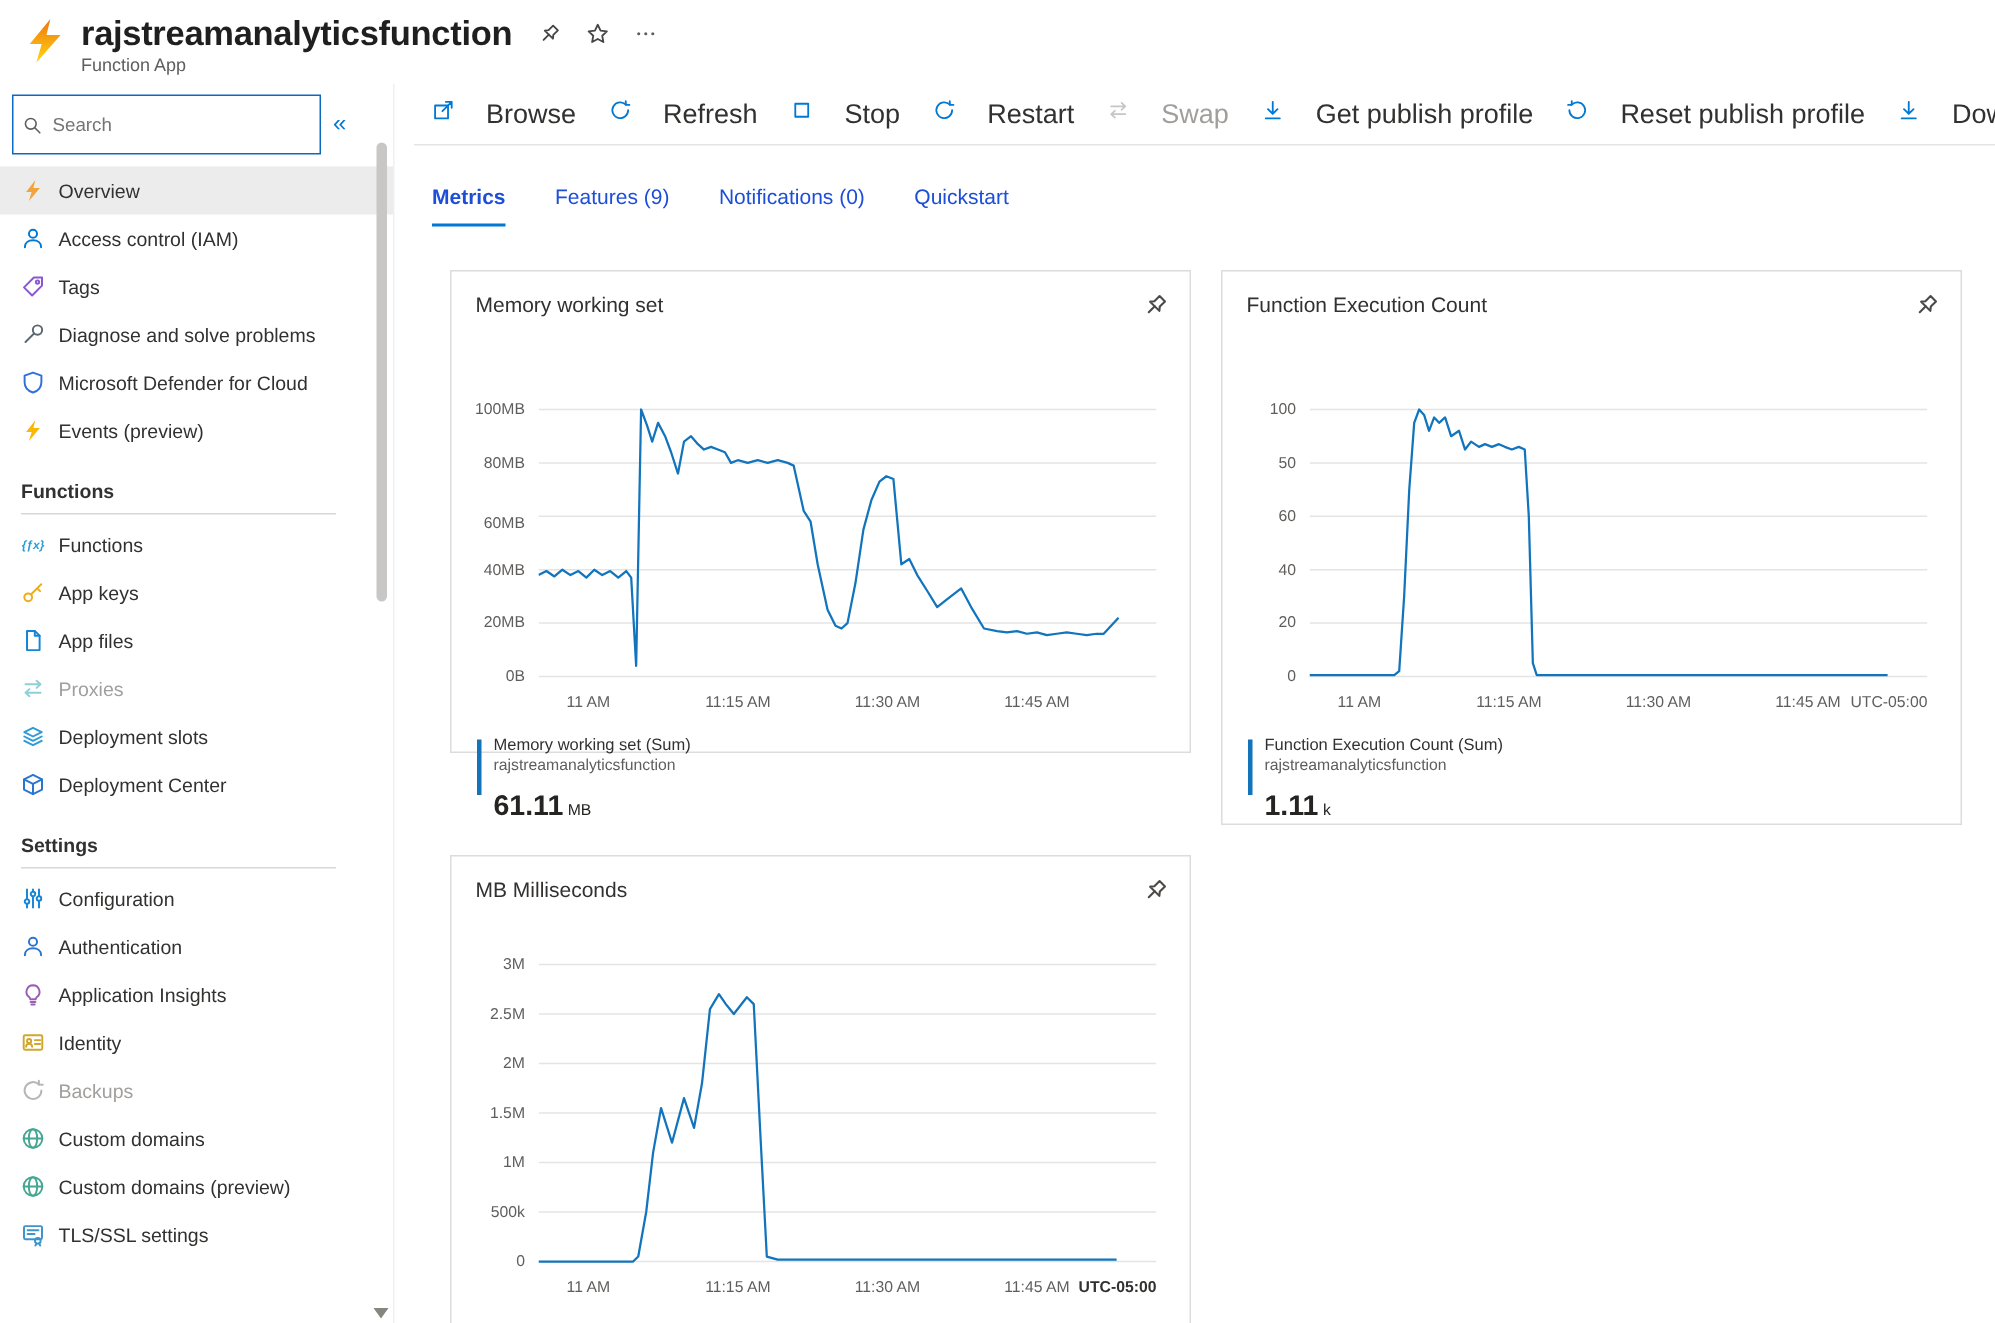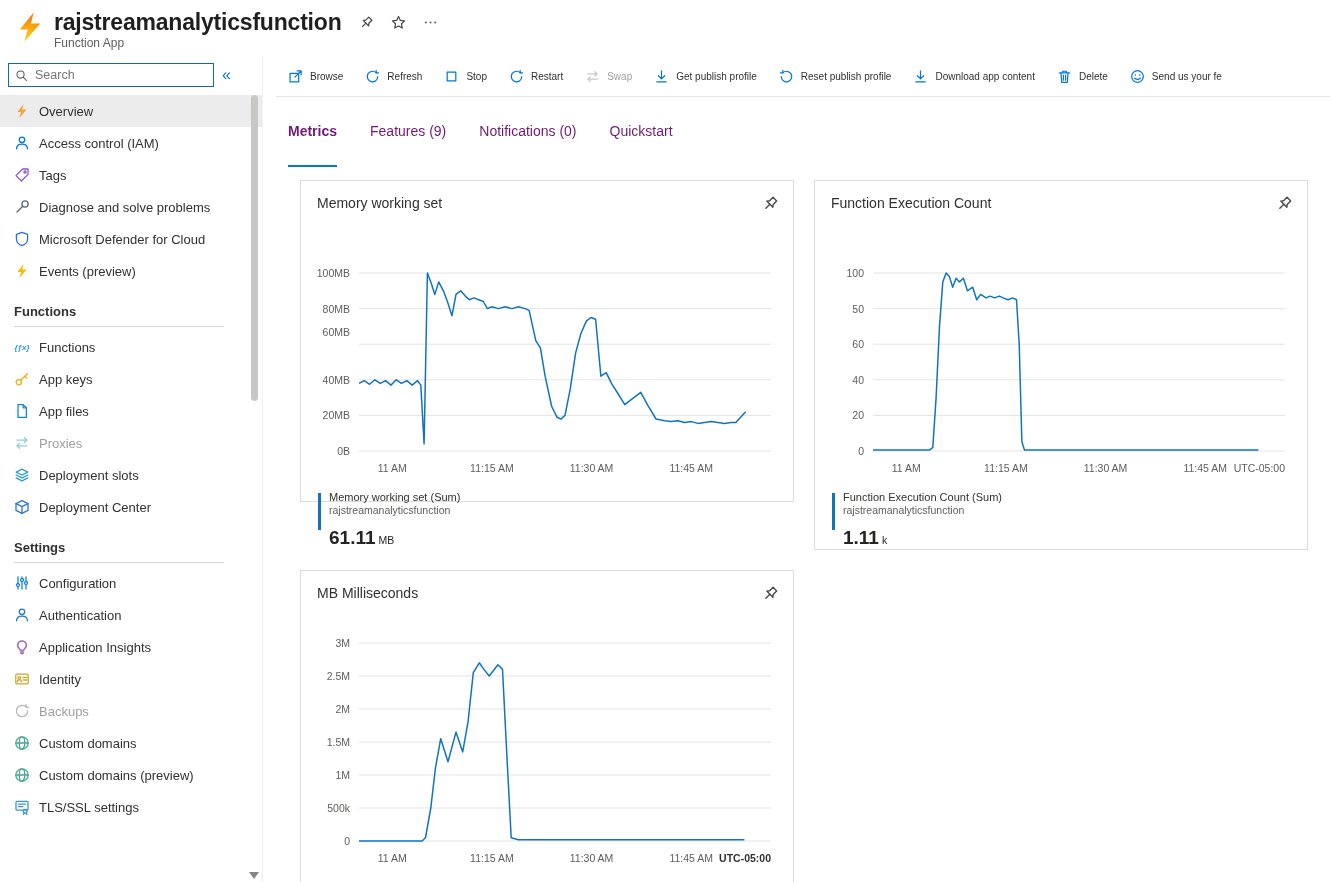--- a/index.html
+++ b/index.html
@@ -12,45 +12,45 @@
   .logo{width:32px;height:32px;margin-top:2px}
   .title-wrap{margin-left:8px}
   .title-row{display:flex;align-items:center;gap:17px}
   .page-title{font-size:23px;font-weight:700;color:#1f1f1f;margin:0;line-height:26px;letter-spacing:-.2px}
   .hdr-ic{width:15px;height:15px;color:#484644;cursor:pointer}
   .subtitle{font-size:12px;color:#605e5c;margin-top:1px}
 
   
   .sidebar{position:absolute;top:56px;left:0;width:262px;bottom:0;border-right:1px solid #f0f0f0;overflow:hidden}
   .search-row{display:flex;align-items:center;padding:7px 6px 6px 8px;gap:8px}
-  .search-box{width:206px;height:24px;border:1px solid #0b6ac0;display:flex;align-items:center;padding:4px 6px;gap:5px;box-sizing:border-box}
+  .search-box{width:206px;height:40px;border:1px solid #0b6ac0;display:flex;align-items:center;padding:4px 6px;gap:5px;box-sizing:border-box}
   .search-box .ic{width:13px;height:13px;color:#605e5c;flex:0 0 auto}
   .search-box input{border:none;outline:none;width:100%;font-size:12.5px;color:#323130;font-family:inherit;background:transparent}
   .collapse-btn{color:#0078d4;font-size:16px;line-height:16px;cursor:pointer;user-select:none}
   .nav{padding-top:2px}
   .nav-item{display:flex;align-items:center;gap:9px;height:32px;padding:0 10px 0 14px;font-size:13px;cursor:pointer}
   .nav-item.selected{background:#ececec}
   .nav-item.disabled .nav-label{color:#a19f9d}
   .nav-label{white-space:nowrap}
   .nic{width:16px;height:16px;flex:0 0 auto}
   .nav-sec{margin:9px 38px 4px 14px;padding:8px 0 7px 0;border-bottom:1px solid #d8d8d8;font-weight:700;font-size:13px;color:#323130}
   .sb-thumb{position:absolute;top:39px;right:4px;width:7px;height:306px;background:#c9c7c5;border-radius:4px;cursor:pointer}
   .sb-arrow{position:absolute;bottom:3px;right:3px;width:0;height:0;border-left:5px solid transparent;border-right:5px solid transparent;border-top:7px solid #87857f;cursor:pointer}
 
   
   .toolbar{position:absolute;left:276px;top:56px;right:0;height:41px;display:flex;align-items:center;gap:22px;
            border-bottom:1px solid #e5e5e5;overflow:hidden;white-space:nowrap;padding-left:12px;box-sizing:border-box}
-  .tb-item{display:flex;align-items:center;gap:7px;font-size:10px;color:#323130;cursor:pointer;flex:0 0 auto}
+  .tb-item{display:flex;gap:21px;font-size:18px;color:#323130;cursor:pointer;flex:0 0 auto}
   .tb-item .ic{width:15px;height:15px;color:#0078d4}
   .tb-item.disabled{color:#a19f9d}
   .tb-item.disabled .ic{color:#c8c6c4}
 
   
   .tabs{position:absolute;left:288px;top:123px;display:flex;gap:33px}
-  .tab{font-size:14px;padding-bottom:26px;cursor:pointer;color:#701a75}
+  .tab{font-size:14px;padding-bottom:10px;cursor:pointer;color:#1d4ed8}
   .tab.active{font-weight:700;border-bottom:2px solid #0078d4}
 
   
   .card{position:absolute;background:#fff;border:1px solid #dcdcdc;box-sizing:border-box}
   .card-head{display:flex;justify-content:space-between;align-items:flex-start;padding:14px 14px 0 16px;height:17px}
   .card-title{font-size:14px;color:#323130}
   .pin-btn{width:17px;height:17px;color:#4c4a48;cursor:pointer}
   .plot{display:flex;margin:0 18px 0 10px}
   .ylabels{position:relative;width:48px;flex:0 0 auto}
   .ylabels span{position:absolute;right:9px;font-size:10.5px;color:#605e5c;white-space:nowrap}
@@ -443,21 +443,21 @@
     <span class="card-title">Memory working set</span>
     <svg class="ic pin-btn">
         <use href="#i-pin"></use>
       </svg>
   </div>
   <div class="plot" style="margin-top:55px">
     <div class="ylabels">
         <span style="top: 178px;">0B</span>
         <span style="top: 142.4px;">20MB</span>
         <span style="top: 106.8px;">40MB</span>
-        <span style="top: 59px; text-align: right;">60MB</span>
+        <span style="top: 76px; text-align: right;">60MB</span>
         <span style="top: 35.6px;">80MB</span>
         <span style="top: 0px;">100MB</span>
       </div>
     <div class="plotwrap">
       <svg width="412" height="190">
           <line x1="0" x2="412" y1="184.0" y2="184.0" stroke="#e4e4e4" stroke-width="1"></line>
           <line x1="0" x2="412" y1="148.4" y2="148.4" stroke="#e4e4e4" stroke-width="1"></line>
           <line x1="0" x2="412" y1="112.8" y2="112.8" stroke="#e4e4e4" stroke-width="1"></line>
           <line x1="0" x2="412" y1="77.2" y2="77.2" stroke="#e4e4e4" stroke-width="1"></line>
           <line x1="0" x2="412" y1="41.6" y2="41.6" stroke="#e4e4e4" stroke-width="1"></line>

